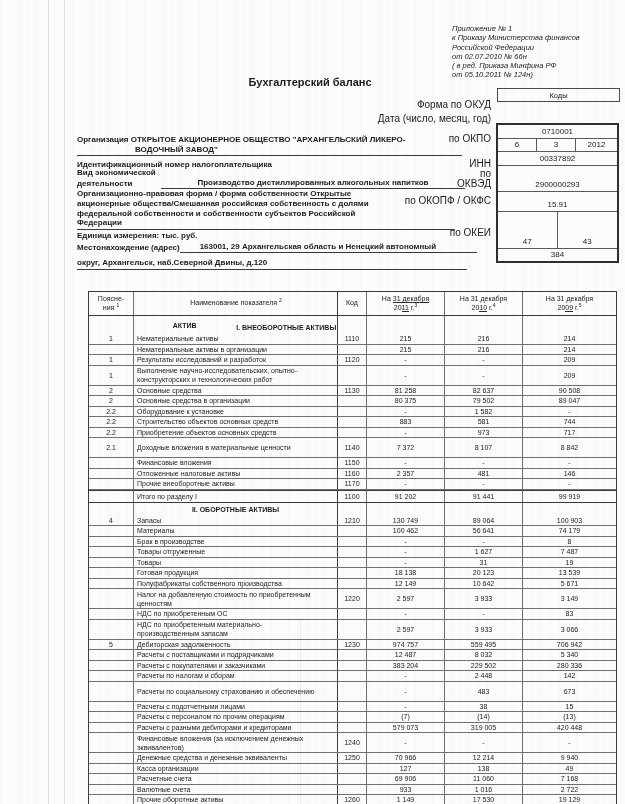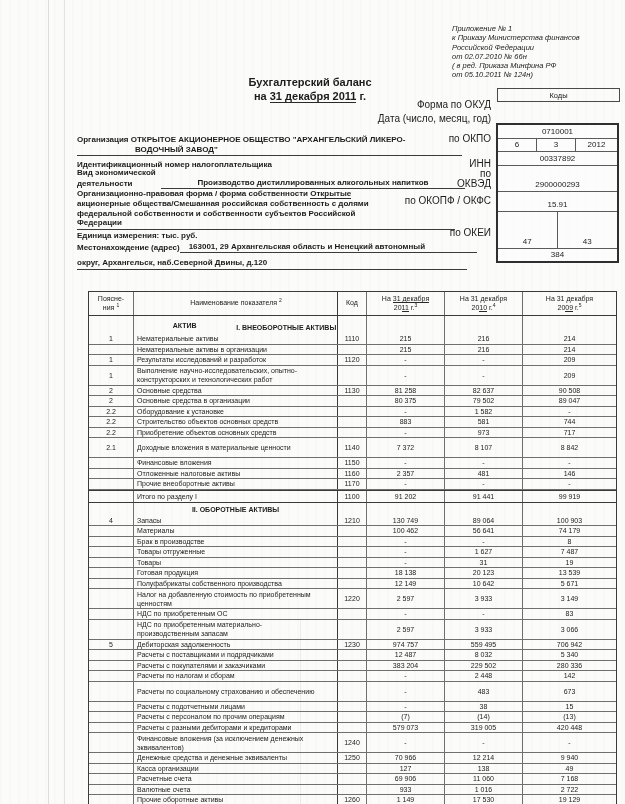--- a/index.html
+++ b/index.html
@@ -66,21 +66,20 @@
     <div>Приложение № 1</div>
     <div>к Приказу Министерства финансов</div>
     <div>Российской Федерации</div>
     <div>от 02.07.2010 № 66н</div>
     <div>( в ред. Приказа Минфина РФ</div>
     <div>от 05.10.2011 № 124н)</div>
   </div>
 
   <div class="title">
     <div>Бухгалтерский баланс</div>
-    <div><span>на </span><span class="u">31 декабря 2011</span><span> г.</span></div>
   </div>
 
   <div class="rlab" style="top:100px;">Форма по ОКУД</div>
   <div class="rlab" style="top:114px;">Дата (число, месяц, год)</div>
   <div class="rlab" style="top:134px;">по ОКПО</div>
   <div class="rlab" style="top:159px;">ИНН</div>
   <div class="rlab" style="top:169px;">
     <span>по</span><br><span>ОКВЭД</span>
   </div>
   <div class="rlab" style="top:196px;">по ОКОПФ / ОКФС</div>
@@ -119,21 +118,21 @@
   </div>
   <div class="fl" style="left:77px;top:189px;">
     <span>Организационно-правовая форма / форма собственности </span><span class="u">Открытые</span>
   </div>
   <div class="fl" style="left:77px;top:199px;">акционерные общества/Смешанная российская собственность с долями</div>
   <div class="fl" style="left:77px;top:209px;">федеральной собственности и собственности субъектов Российской</div>
   <div class="fl uline" style="left:77px;top:218px;width:378px;height:11px;">Федерации</div>
   <div class="fl" style="left:77px;top:231px;">Единица измерения: тыс. руб.</div>
   <div class="fl flex" style="left:77px;top:242px;width:400px;">
     <span>Местонахождение (адрес)</span>
-    <span class="fill uline" style="padding-left:9px;">163001, 29 Архангельская область и Ненецкий автономный</span>
+    <span class="fill uline" style="padding-left:20px;">163001, 29 Архангельская область и Ненецкий автономный</span>
   </div>
   <div class="fl uline" style="left:77px;top:258px;width:390px;height:11px;">округ, Архангельск, наб.Северной Двины, д.120</div>
 
   <div class="t-wrap">
     <div class="t-head">
       <div class="cell c-p">
         <span><span>Поясне-</span><br><span>ния</span>&nbsp;<sup>1</sup></span>
       </div>
       <div class="cell c-name">
         <span><span>Наименование показателя</span>&nbsp;<sup>2</sup></span>

